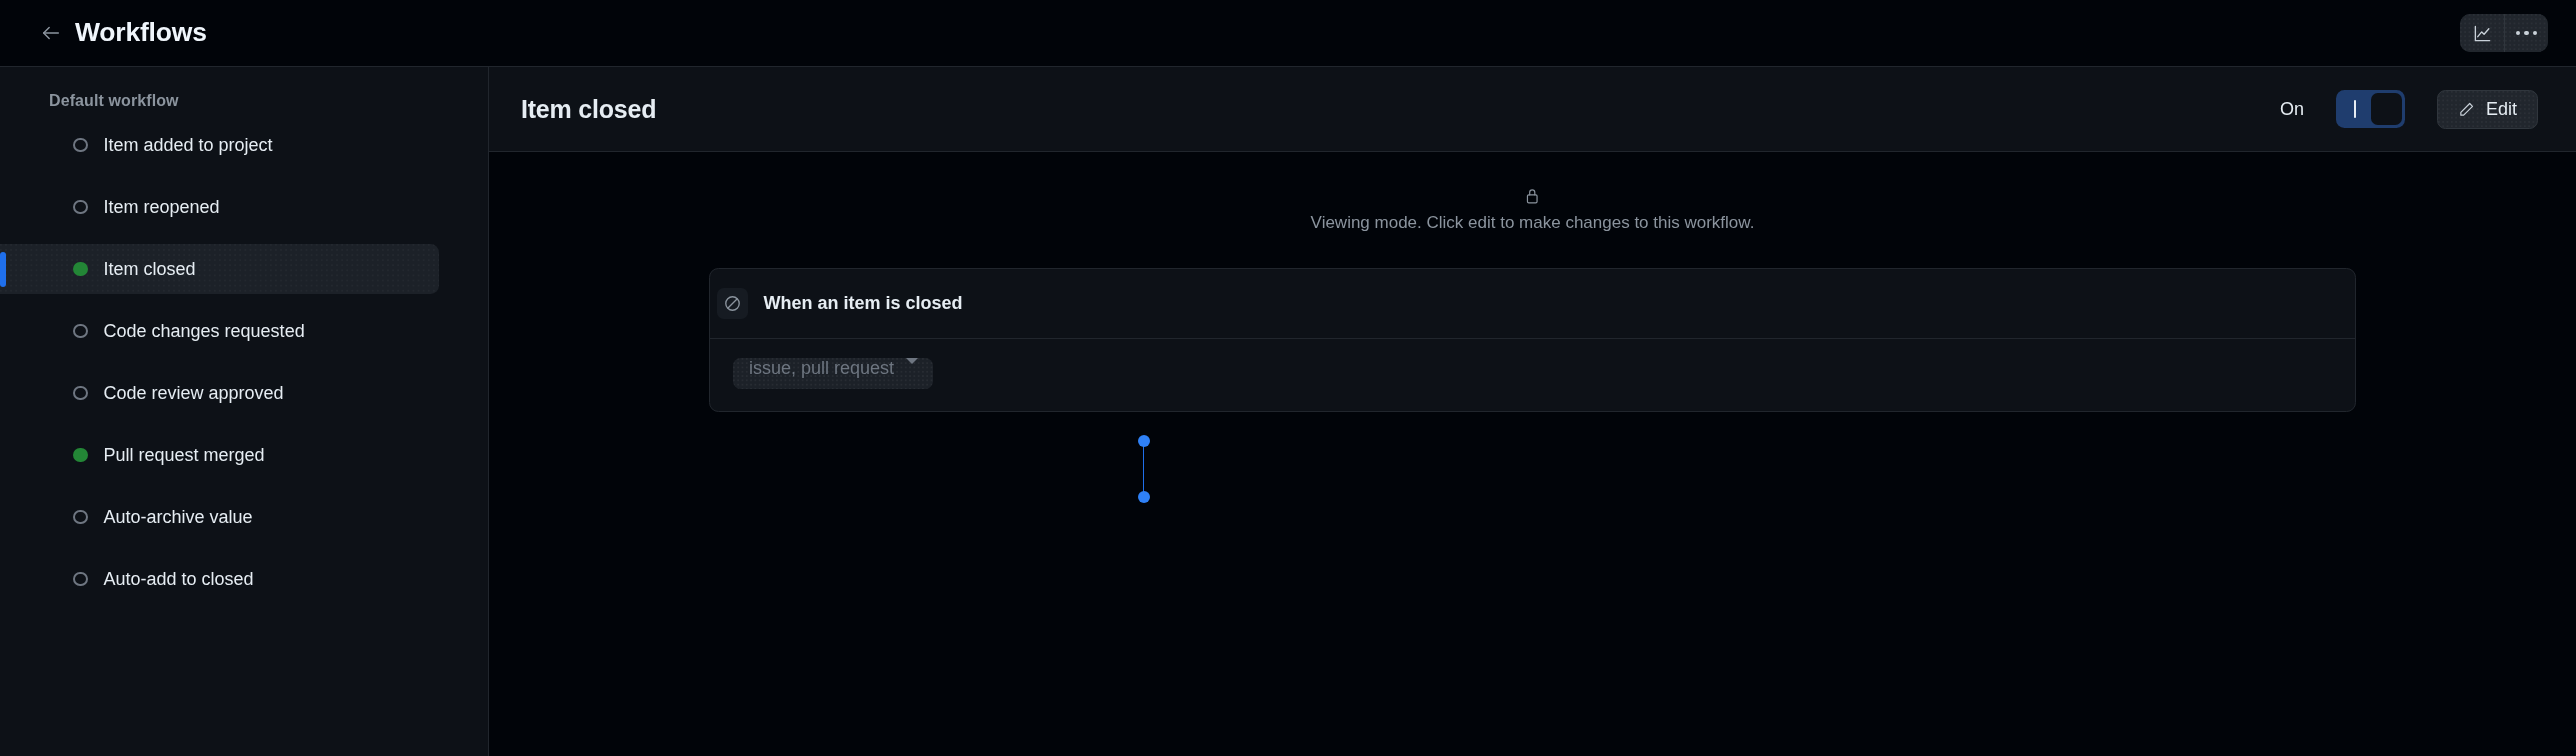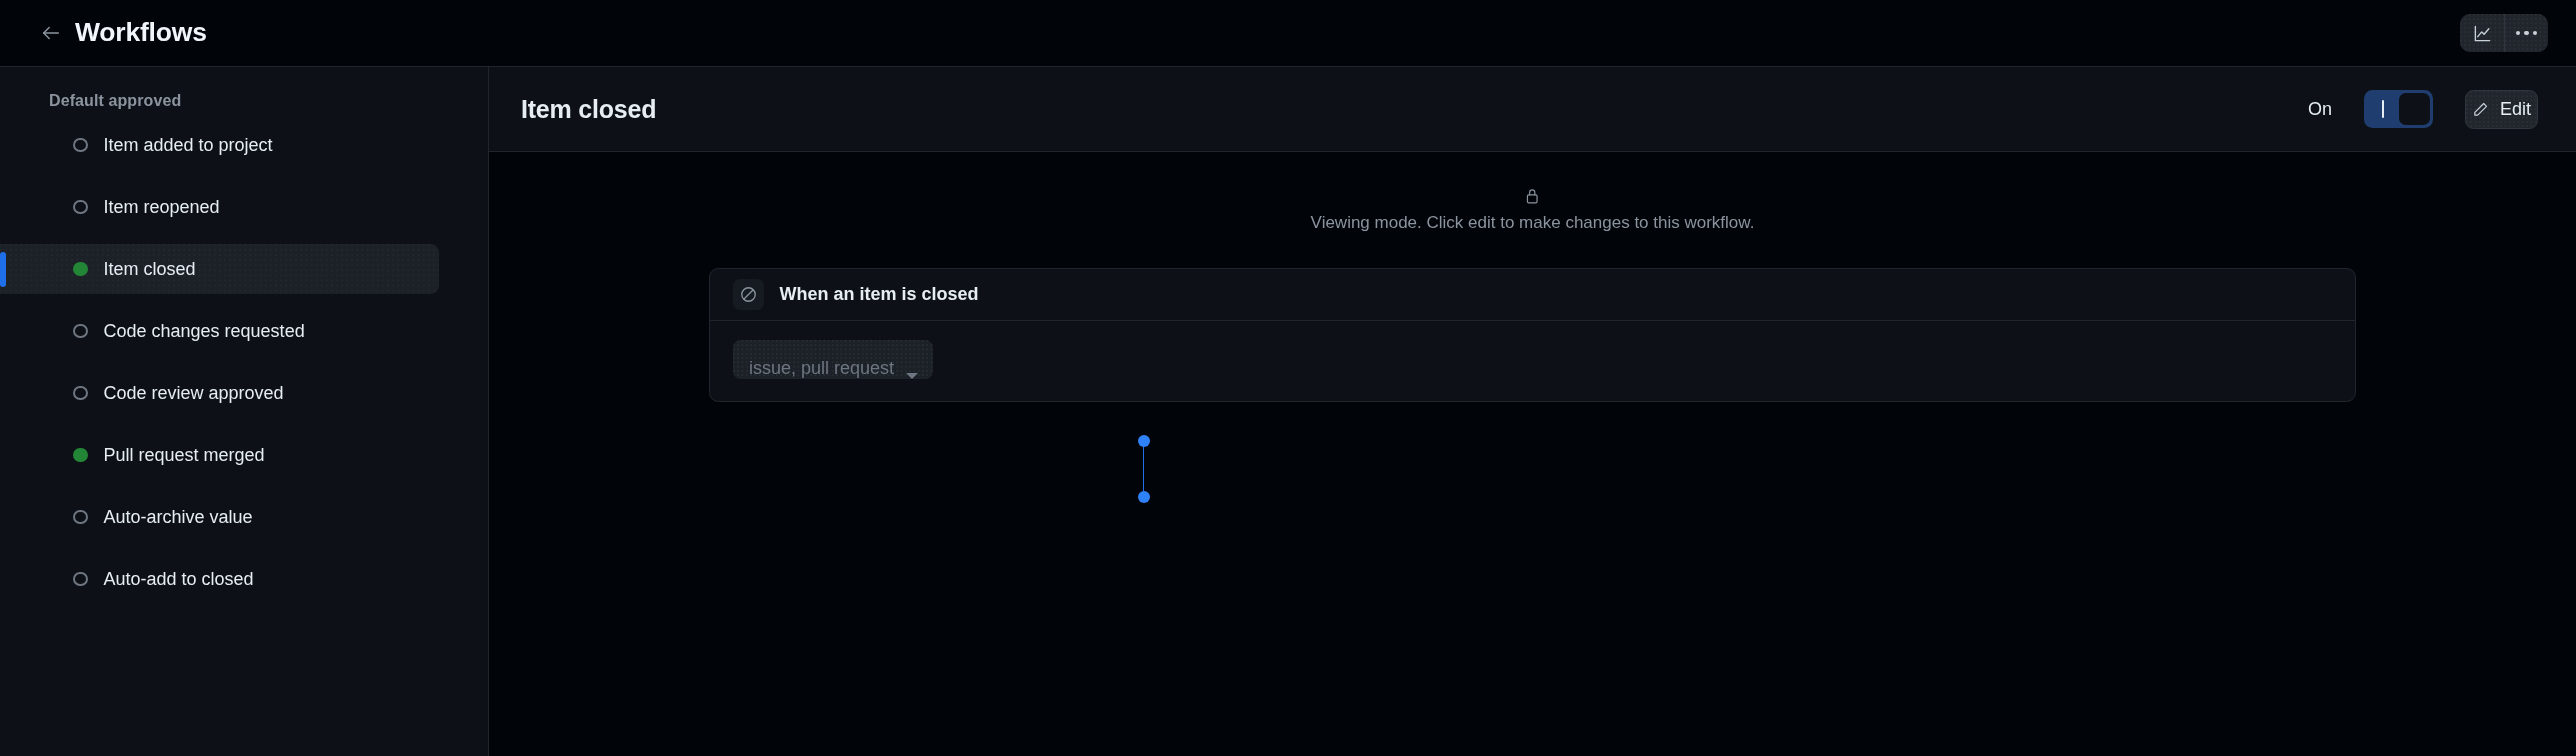--- a/index.html
+++ b/index.html
@@ -199,21 +199,21 @@
   .toggle .knob {
     width: 32px; height: 32px;
     border-radius: 6.8px;
     background: #0d1117;
   }
   .edit-btn {
     display: flex;
     align-items: center;
     gap: 11px;
     height: 39px;
-    padding: 0 6px;
+    padding: 0 20px;
     border-radius: 8.5px;
     background: #21262d;
     background-image: radial-gradient(circle at 0.9px 0.9px, rgba(255,255,255,0.045) 0.9px, transparent 0);
     background-size: 4.3px 4.3px;
     border: 0.9px solid #30363d;
     color: #e6edf3;
     font-size: 18px;
     cursor: pointer;
   }
   .edit-btn svg { display:block; }
@@ -244,25 +244,25 @@
     position: relative;
   }
 
   .card {
     background: #0d1117;
     border: 0.9px solid #21262d;
     border-radius: 9.4px;
     position: relative;
   }
   .card-head {
-    height: 52px;
+    height: 70px;
     display: flex;
     align-items: center;
     gap: 15.4px;
-    padding: 0 23px;
+    padding: 0 7px;
     border-bottom: 0.9px solid #21262d;
   }
   .card-icon {
     width: 31px; height: 31px;
     border-radius: 6.8px;
     background: #161b22;
     display: flex;
     align-items: center;
     justify-content: center;
     flex: 0 0 31px;
@@ -271,23 +271,23 @@
   .card-title {
     font-size: 18px;
     font-weight: bold;
     color: #e6edf3;
   }
   .card-body {
     padding: 19px 23px 21.3px 23px;
   }
   .pill {
     display: inline-flex;
-    align-items: flex-end;
+    align-items: flex-start;
     gap: 12px;
-    height: 39px;
+    height: 31px;
     padding: 0 14.5px 0 16px;
     border-radius: 7.7px;
     background: #1c2128;
     background-image: radial-gradient(circle at 0.9px 0.9px, rgba(255,255,255,0.05) 0.9px, transparent 0);
     background-size: 4.3px 4.3px;
     color: #6e7681;
     font-size: 18px;
     cursor: default;
   }
   .caret {
@@ -361,21 +361,21 @@
               <i></i>
           </span>
         </div>
       </div>
     </div>
   </div>
 
   <div class="body">
 
     <div class="sidebar">
-      <div class="sidebar-heading">Default approved</div>
+      <div class="sidebar-heading">Default workflow</div>
       <ul class="nav-list">
 
         <li class="nav-item">
           <span class="nav-dot off"></span>
           <span class="nav-label">Item added to project</span>
         </li>
 
         <li class="nav-item">
           <span class="nav-dot off"></span>
           <span class="nav-label">Item reopened</span>

